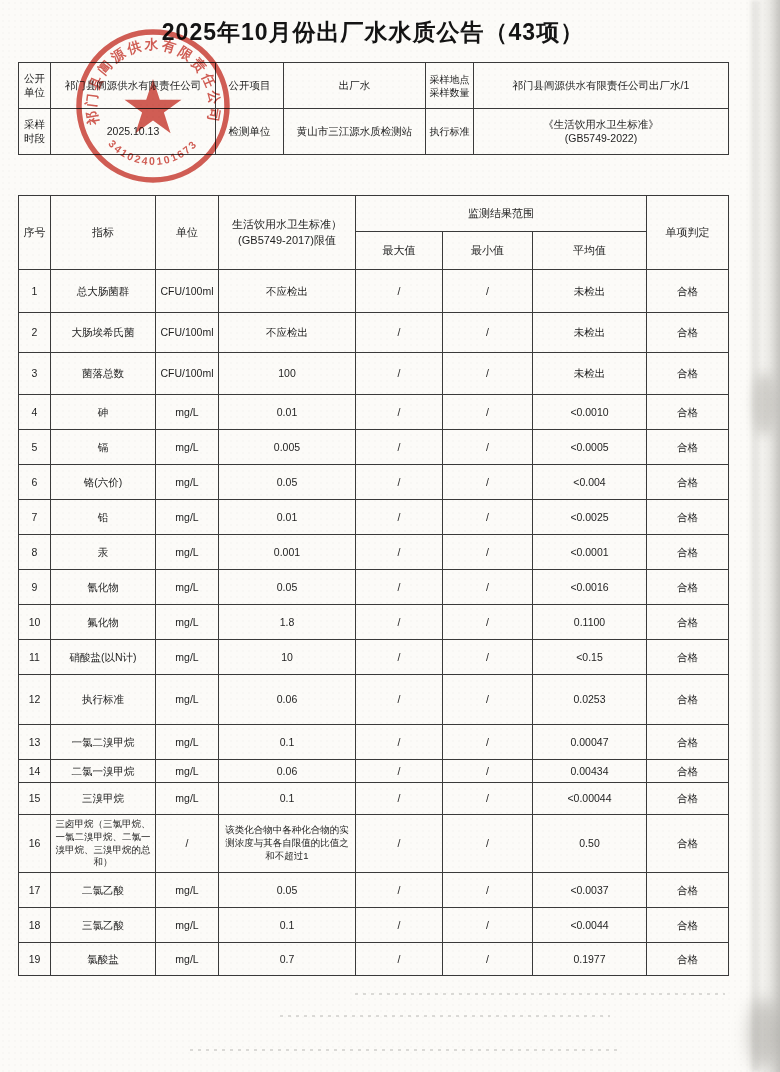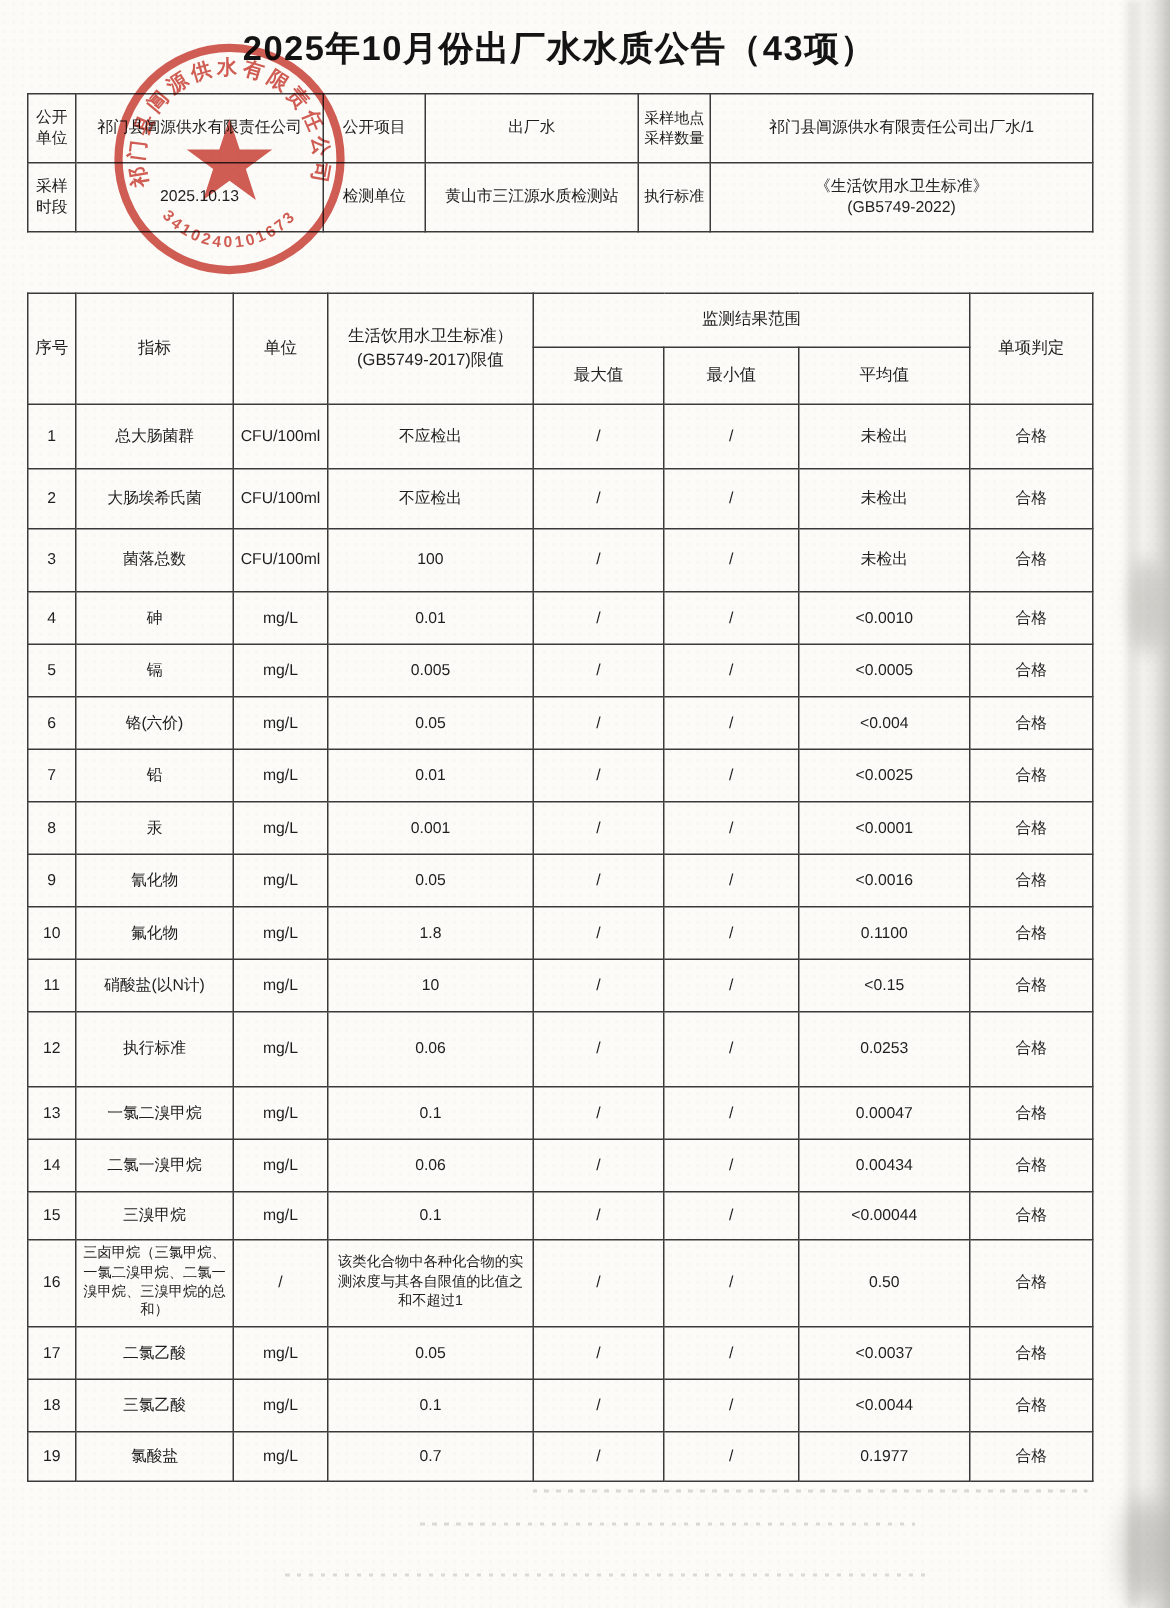--- a/index.html
+++ b/index.html
@@ -257,21 +257,21 @@
       <tr style="height:35px">
         <td>13</td>
         <td>一氯二溴甲烷</td>
         <td>mg/L</td>
         <td>0.1</td>
         <td>/</td>
         <td>/</td>
         <td>0.00047</td>
         <td>合格</td>
       </tr>
-      <tr style="height:35px">
+      <tr style="height:23px">
         <td>14</td>
         <td>二氯一溴甲烷</td>
         <td>mg/L</td>
         <td>0.06</td>
         <td>/</td>
         <td>/</td>
         <td>0.00434</td>
         <td>合格</td>
       </tr>
       <tr style="height:32px">

